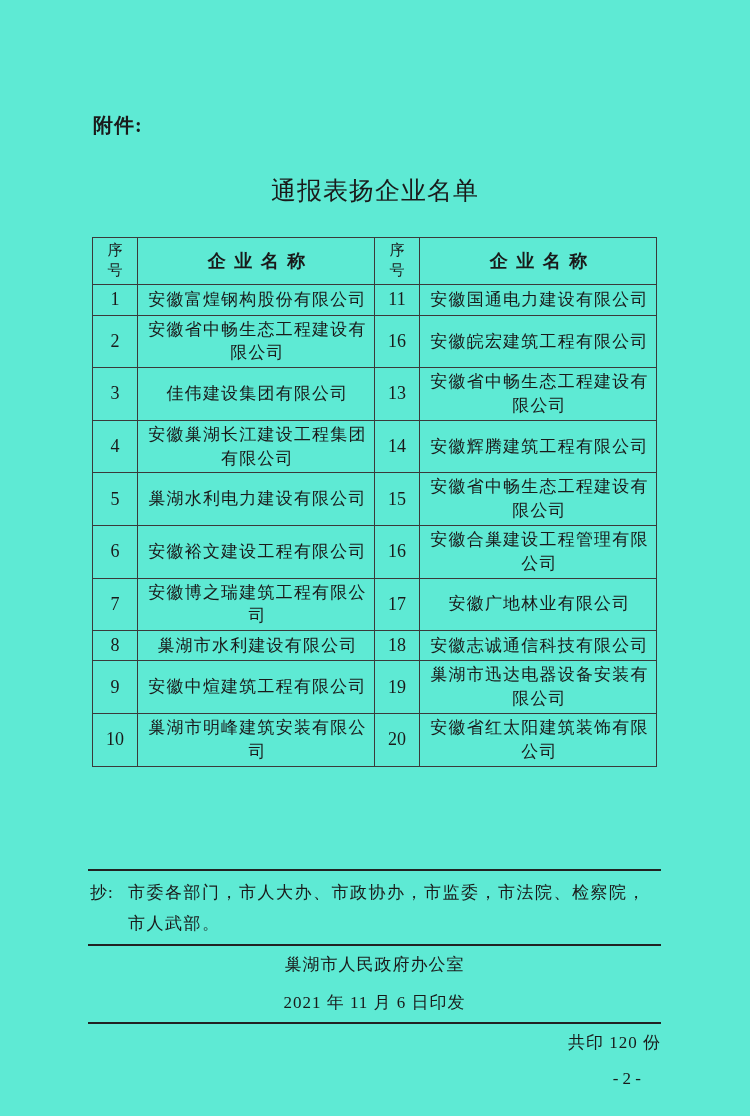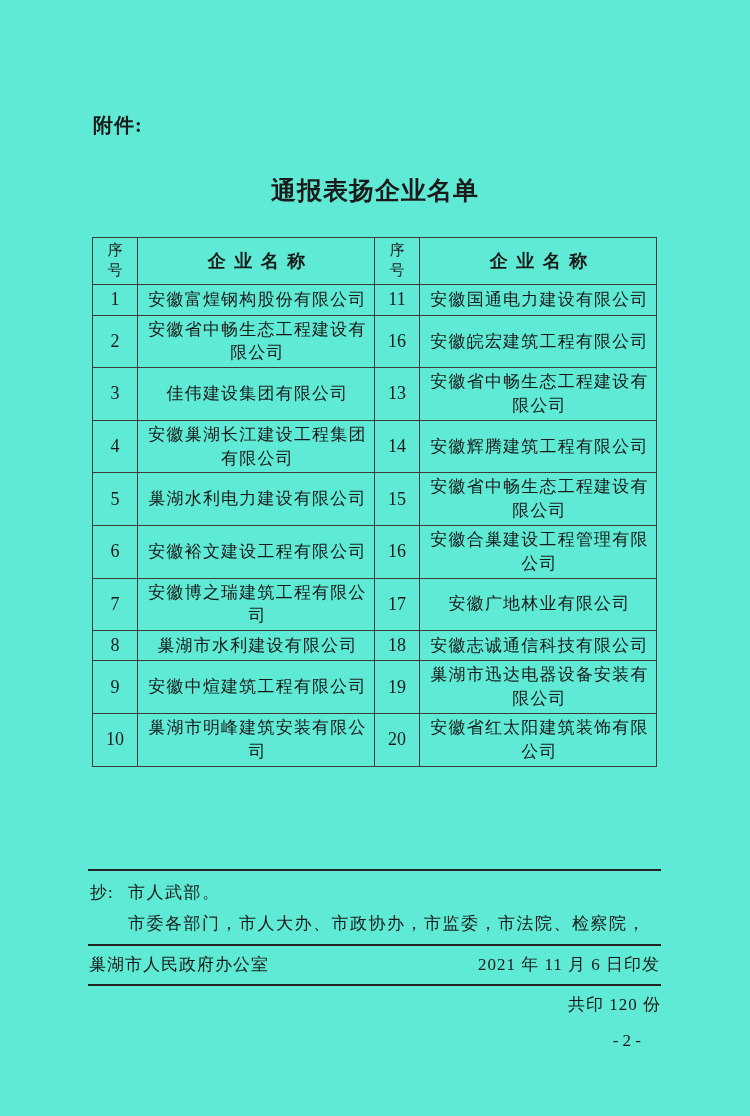--- a/index.html
+++ b/index.html
@@ -20,21 +20,21 @@
     font-weight: bold;
     letter-spacing: 1px;
   }
   .doc-title {
     position: absolute;
     left: 0;
     top: 174px;
     width: 100%;
     text-align: center;
     font-size: 25px;
-    font-weight: bold;
+    font-weight: normal;
     letter-spacing: 1px;
   }
   table.company-table {
     position: absolute;
     left: 92px;
     top: 237px;
     width: 565px;
     border-collapse: collapse;
     table-layout: fixed;
     font-size: 17px;
@@ -73,20 +73,21 @@
   }
   .cc-label { flex: 0 0 38px; line-height: 31px; letter-spacing: 1px; }
   .cc-lines { flex: 1; line-height: 31px; letter-spacing: 1.5px; }
   .issuer-row {
     display: flex;
     justify-content: space-between;
     align-items: center;
     line-height: 38px;
     padding: 0 1px;
     letter-spacing: 1px;
+    flex-direction: column;
   }
   .copies {
     text-align: right;
     margin-top: 7px;
     line-height: 24px;
     letter-spacing: 1px;
   }
   .page-num {
     text-align: right;
     padding-right: 20px;
@@ -183,22 +184,22 @@
       <td class="col-name name2">安徽省红太阳建筑装饰有限公司</td>
     </tr>
   </tbody>
   </table>
 
   <div class="footer">
     <div class="rule"></div>
     <div class="cc">
       <span class="cc-label">抄:</span>
       <div class="cc-lines">
+        <div>市委各部门，市人大办、市政协办，市监委，市法院、检察院，</div>
         <div>市人武部。</div>
-        <div>市委各部门，市人大办、市政协办，市监委，市法院、检察院，</div>
       </div>
     </div>
     <div class="rule"></div>
     <div class="issuer-row">
       <span>巢湖市人民政府办公室</span>
       <span>2021 年 11 月 6 日印发</span>
     </div>
     <div class="rule"></div>
     <div class="copies">共印 120 份</div>
     <div class="page-num">- 2 -</div>

